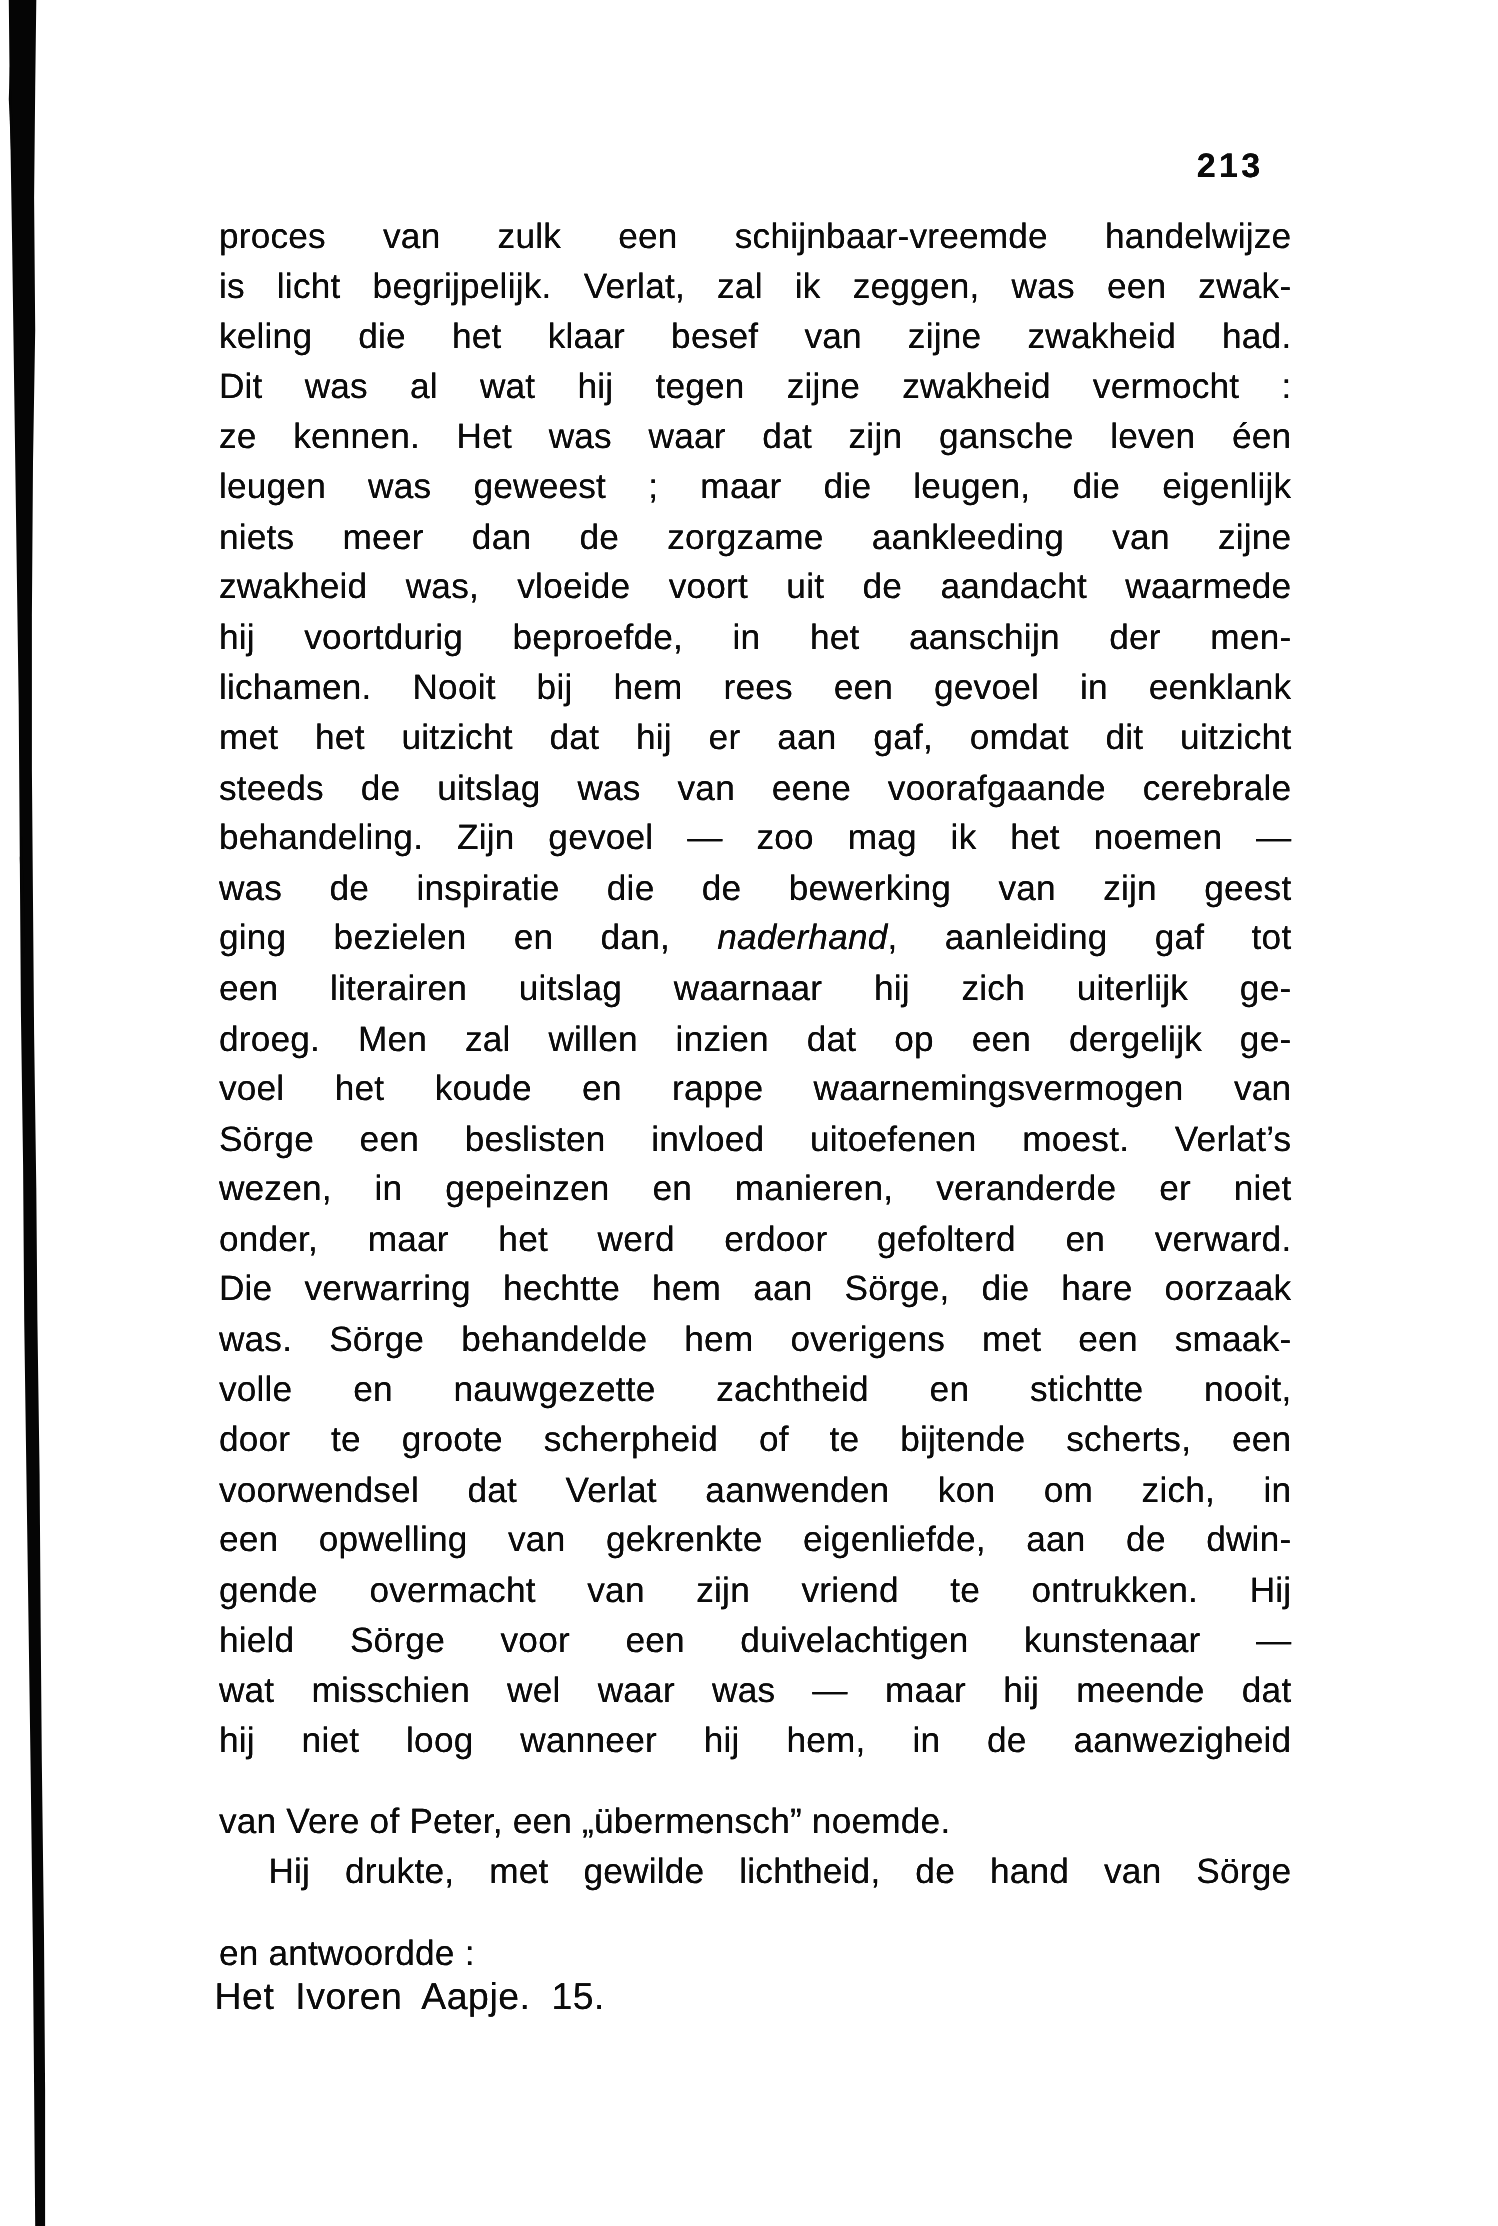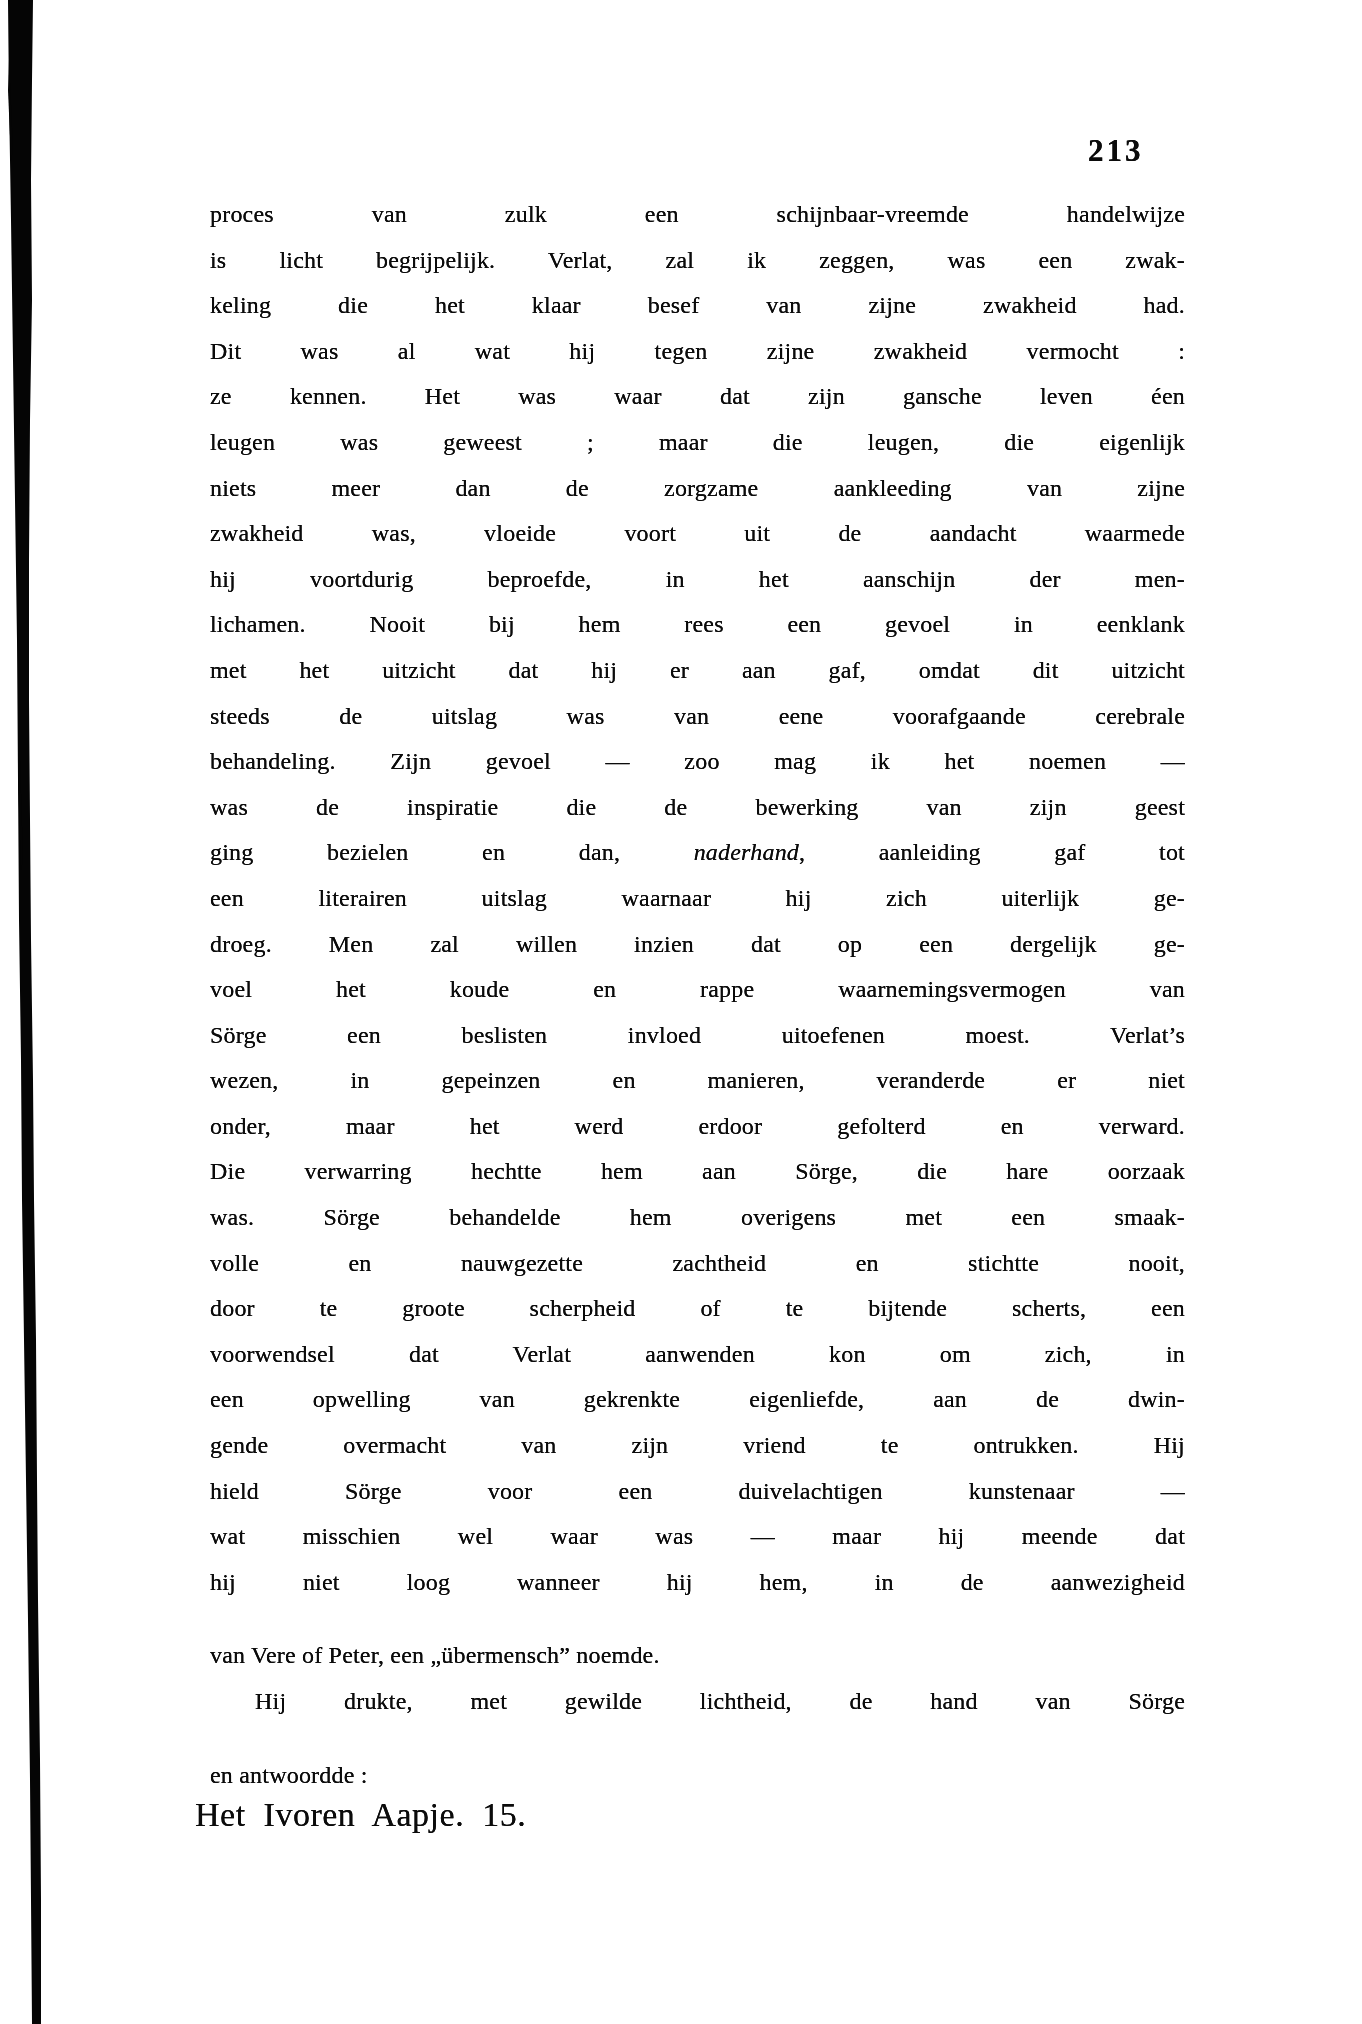--- a/index.html
+++ b/index.html
@@ -8,21 +8,21 @@
     background: #ffffff;
     width: 1362px;
     height: 2024px;
     overflow: hidden;
   }
   .page {
     position: relative;
     width: 1082px;
     height: 2024px;
     background: #ffffff;
-    font-family: Liberation Serif, serif;
+    font-family: Liberation Sans, sans-serif;
     color: #0b0b0b;
   }
   .gutter {
     position: absolute;
     left: 0;
     top: 0;
     width: 60px;
     height: 2024px;
   }
   .page-number {
@@ -31,24 +31,24 @@
     left: 1088px;
     width: 80px;
     font-size: 31px;
     font-weight: bold;
     letter-spacing: 3px;
     text-align: left;
     text-shadow: 0 0 0.5px currentColor;
   }
   .body-text {
     position: absolute;
-    left: 210px;
+    left: 199px;
     top: 192px;
     width: 975px;
-    font-size: 24px;
+    font-size: 32px;
     line-height: 45.6px;
     text-shadow: 0 0 0.6px currentColor;
     letter-spacing: 0.2px;
   }
   .line {
     text-align: justify;
     text-align-last: justify;
     white-space: normal;
     height: 45.6px;
     overflow: visible;

